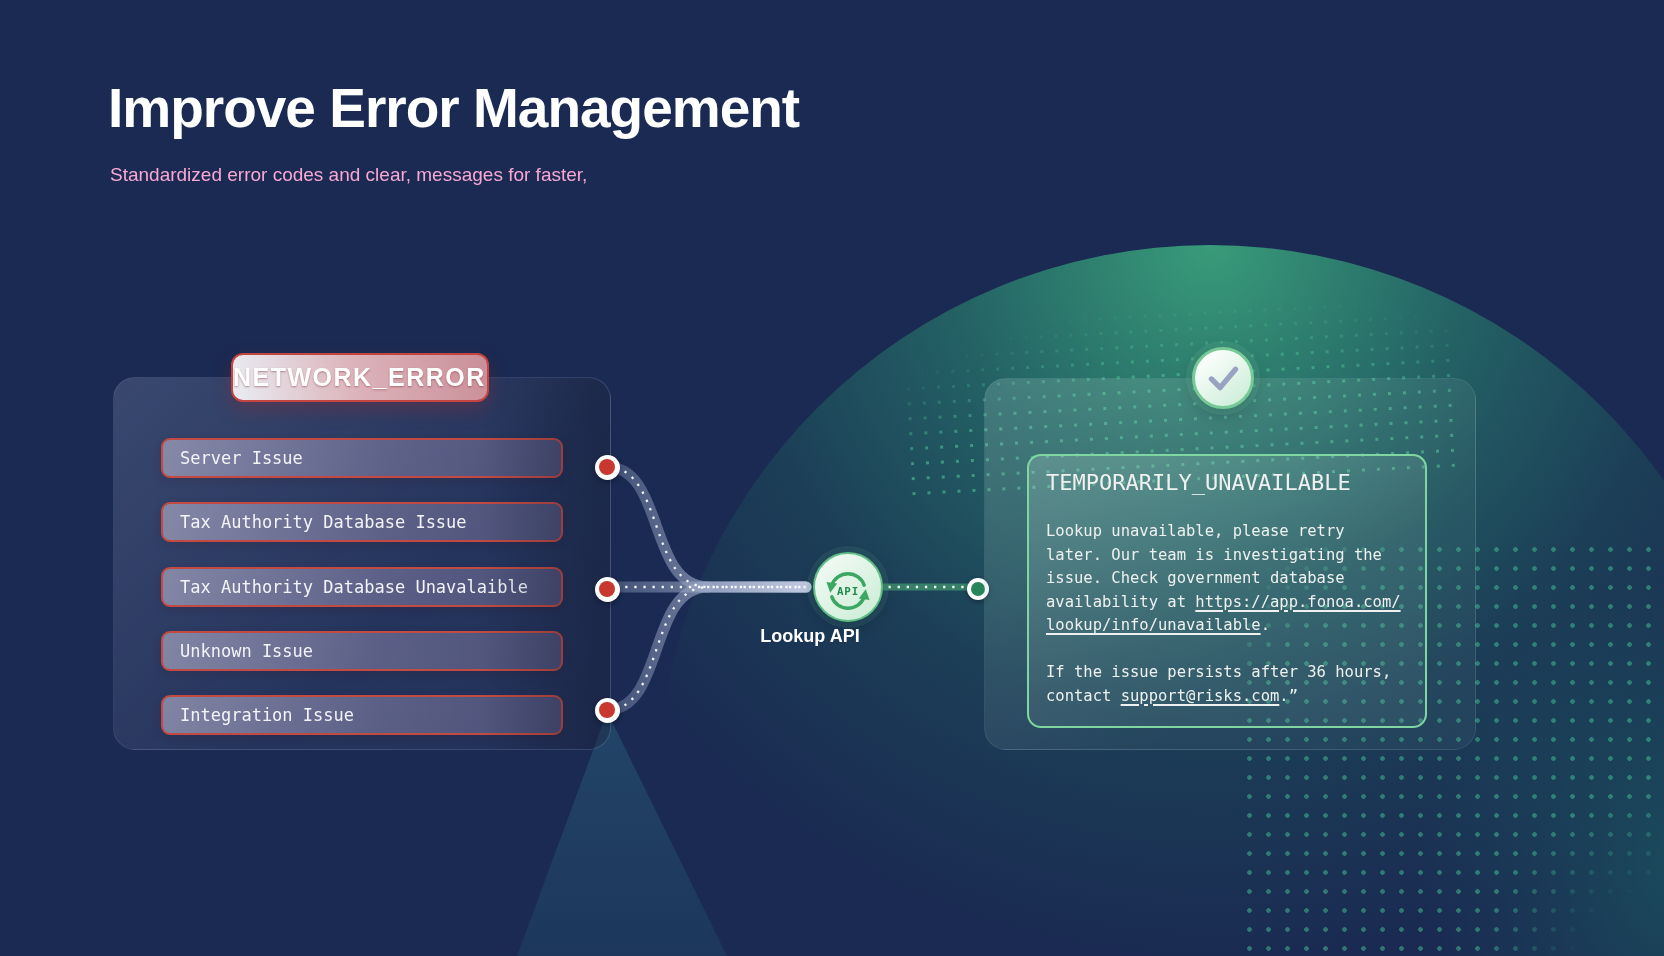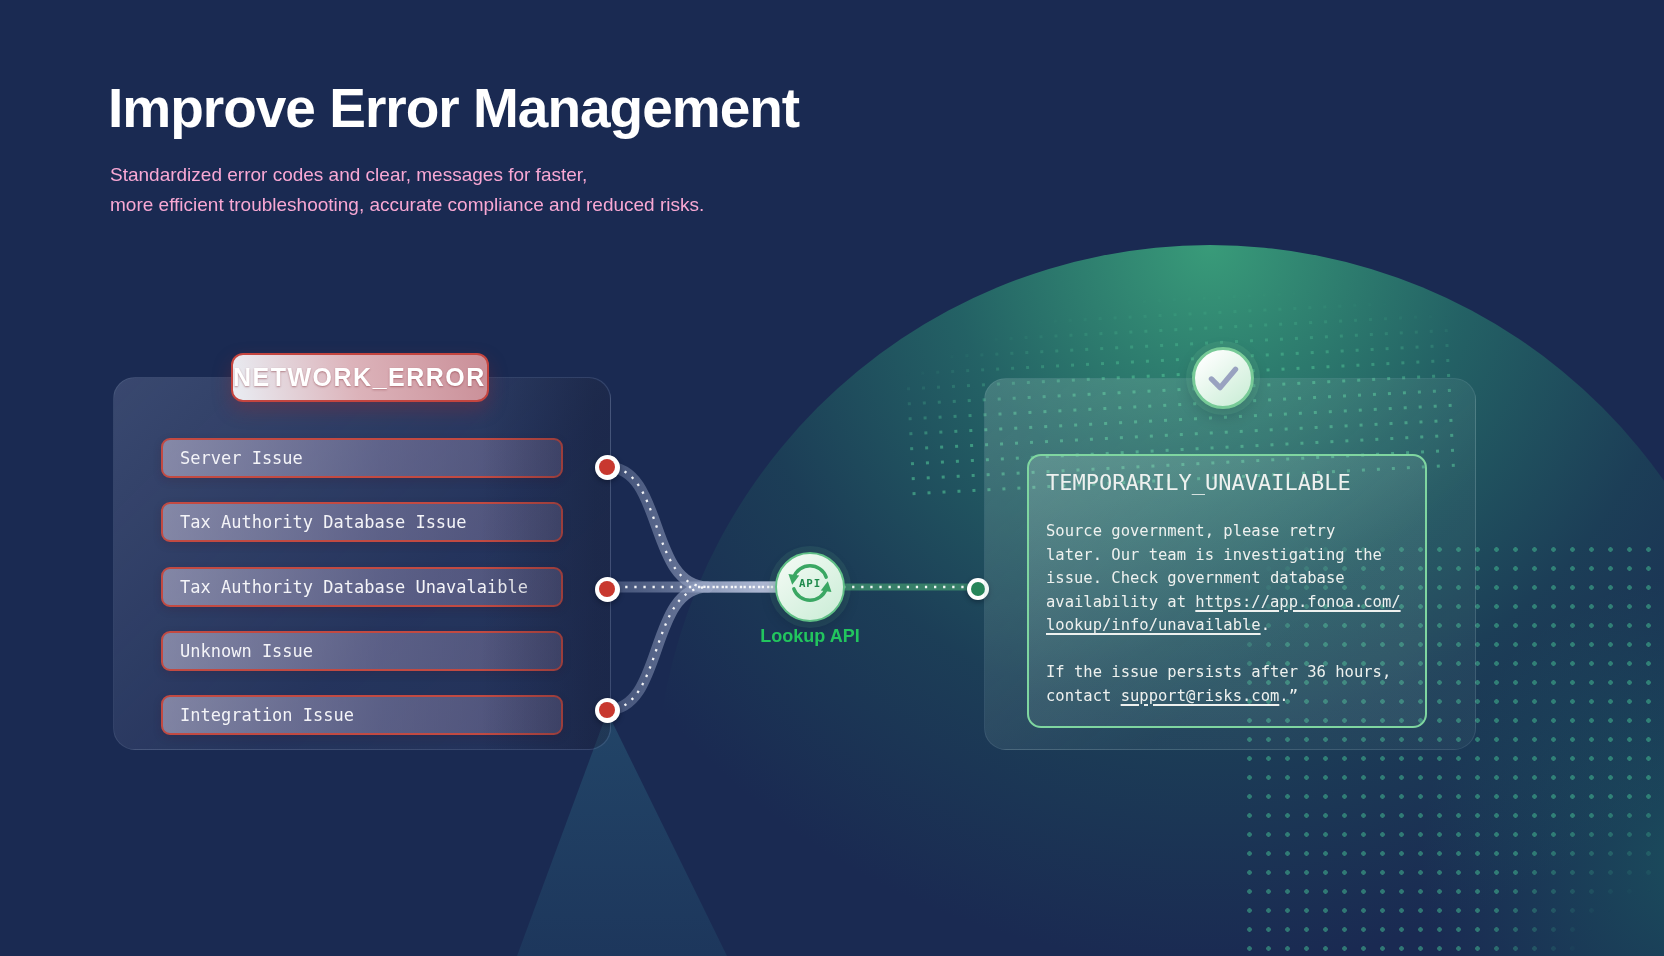--- a/index.html
+++ b/index.html
@@ -102,30 +102,30 @@
   .node-dot i{display:block;border-radius:50%;}
   .node-red{width:25px;height:25px;}
   .node-red i{width:16px;height:16px;background:#c8382f;}
   .nd1{left:594.5px;top:454.5px;}
   .nd2{left:594.5px;top:576.5px;}
   .nd3{left:594.5px;top:697.5px;}
   .node-green{width:22px;height:22px;left:967px;top:578px;}
   .node-green i{width:14px;height:14px;background:#27855a;}
   
   .api-circle{
-    position:absolute;left:775px;top:552px;width:70px;height:70px;border-radius:50%;
+    position:absolute;left:813px;top:552px;width:70px;height:70px;border-radius:50%;
     border:2.5px solid #5fbe85;box-sizing:border-box;
     background:linear-gradient(140deg,#f4faf5 5%,#ddf3e4 55%,#c9ecd5 100%);
     box-shadow:0 0 0 6px rgba(120,205,160,0.10), 0 6px 14px rgba(5,15,30,0.25);
-    display:flex;align-items:flex-start;justify-content:center;
+    display:flex;align-items:flex-end;justify-content:center;
   }
   .api-circle svg{width:58px;height:58px;}
   .api-label{
     position:absolute;left:735px;top:626px;width:150px;text-align:center;
-    color:#22c55e;font-size:18px;font-weight:bold;
+    color:#ffffff;font-size:18px;font-weight:bold;
   }
   
   .check-circle{
     position:absolute;left:1192px;top:347px;width:62px;height:62px;border-radius:50%;
     border:3px solid #77ca97;box-sizing:border-box;
     background:linear-gradient(140deg,#ffffff 10%,#dff4e6 60%,#c7ecd4 100%);
     box-shadow:0 0 0 6px rgba(120,205,160,0.15), 0 6px 16px rgba(5,15,30,0.25);
     display:flex;align-items:center;justify-content:center;
   }
   
@@ -148,21 +148,21 @@
 
 <div class="stage">
 
   <div class="bg-circle"></div>
   <div class="bg-glow"></div>
   <div class="dots dots-a"></div>
   <div class="dots dots-b"></div>
   <div class="beam"></div>
 
   <h1 class="title">Improve Error Management</h1>
-  <p class="subtitle"><span>Standardized error codes and clear, messages for faster,</span><br><span>more efficient troubleshooting, accurate compliance and reduced risks.</span></p>
+  <p class="subtitle"><span>Standardized error codes and clear, messages for faster,</span><br></p>
 
   <svg class="connectors" viewBox="0 0 1664 956">
     <defs>
       <linearGradient id="bandGrad" gradientUnits="userSpaceOnUse" x1="607" y1="0" x2="805" y2="0">
         <stop offset="0" stop-color="rgba(122,137,173,0.40)"></stop>
         <stop offset="0.55" stop-color="rgba(158,170,200,0.70)"></stop>
         <stop offset="1" stop-color="rgba(192,200,224,0.95)"></stop>
       </linearGradient>
     </defs>
     <g fill="none" stroke="url(#bandGrad)" stroke-width="11" stroke-linecap="round">
@@ -225,21 +225,21 @@
       <path d="M 21.5 -2 L 26 11 L 13 9 Z" fill="#3aa763"></path>
       <text x="0" y="0" text-anchor="middle" dominant-baseline="central" font-family="DejaVu Sans Mono, monospace" font-size="13" font-weight="bold" fill="#1f8a4c" letter-spacing="1">API</text>
     </svg>
   </div>
   <div class="api-label">Lookup API</div>
 
   <section class="panel panel-right">
     <div class="msg-box">
       <div class="msg-title">TEMPORARILY_UNAVAILABLE</div>
       <div class="msg-body">
-          <div class="msg-line"><span>Source government, please retry</span></div>
+          <div class="msg-line"><span>Lookup unavailable, please retry</span></div>
           <div class="msg-line"><span>later. Our team is investigating the</span></div>
           <div class="msg-line"><span>issue. Check government database</span></div>
           <div class="msg-line"><span>availability at </span><a>https://app.fonoa.com/</a></div>
           <div class="msg-line"><a>lookup/info/unavailable</a><span>.</span></div>
           <div class="msg-line">&nbsp;</div>
           <div class="msg-line"><span>If the issue persists after 36 hours,</span></div>
           <div class="msg-line"><span>contact </span><a>support@risks.com</a><span>.”</span></div>
         </div>
     </div>
   </section>

